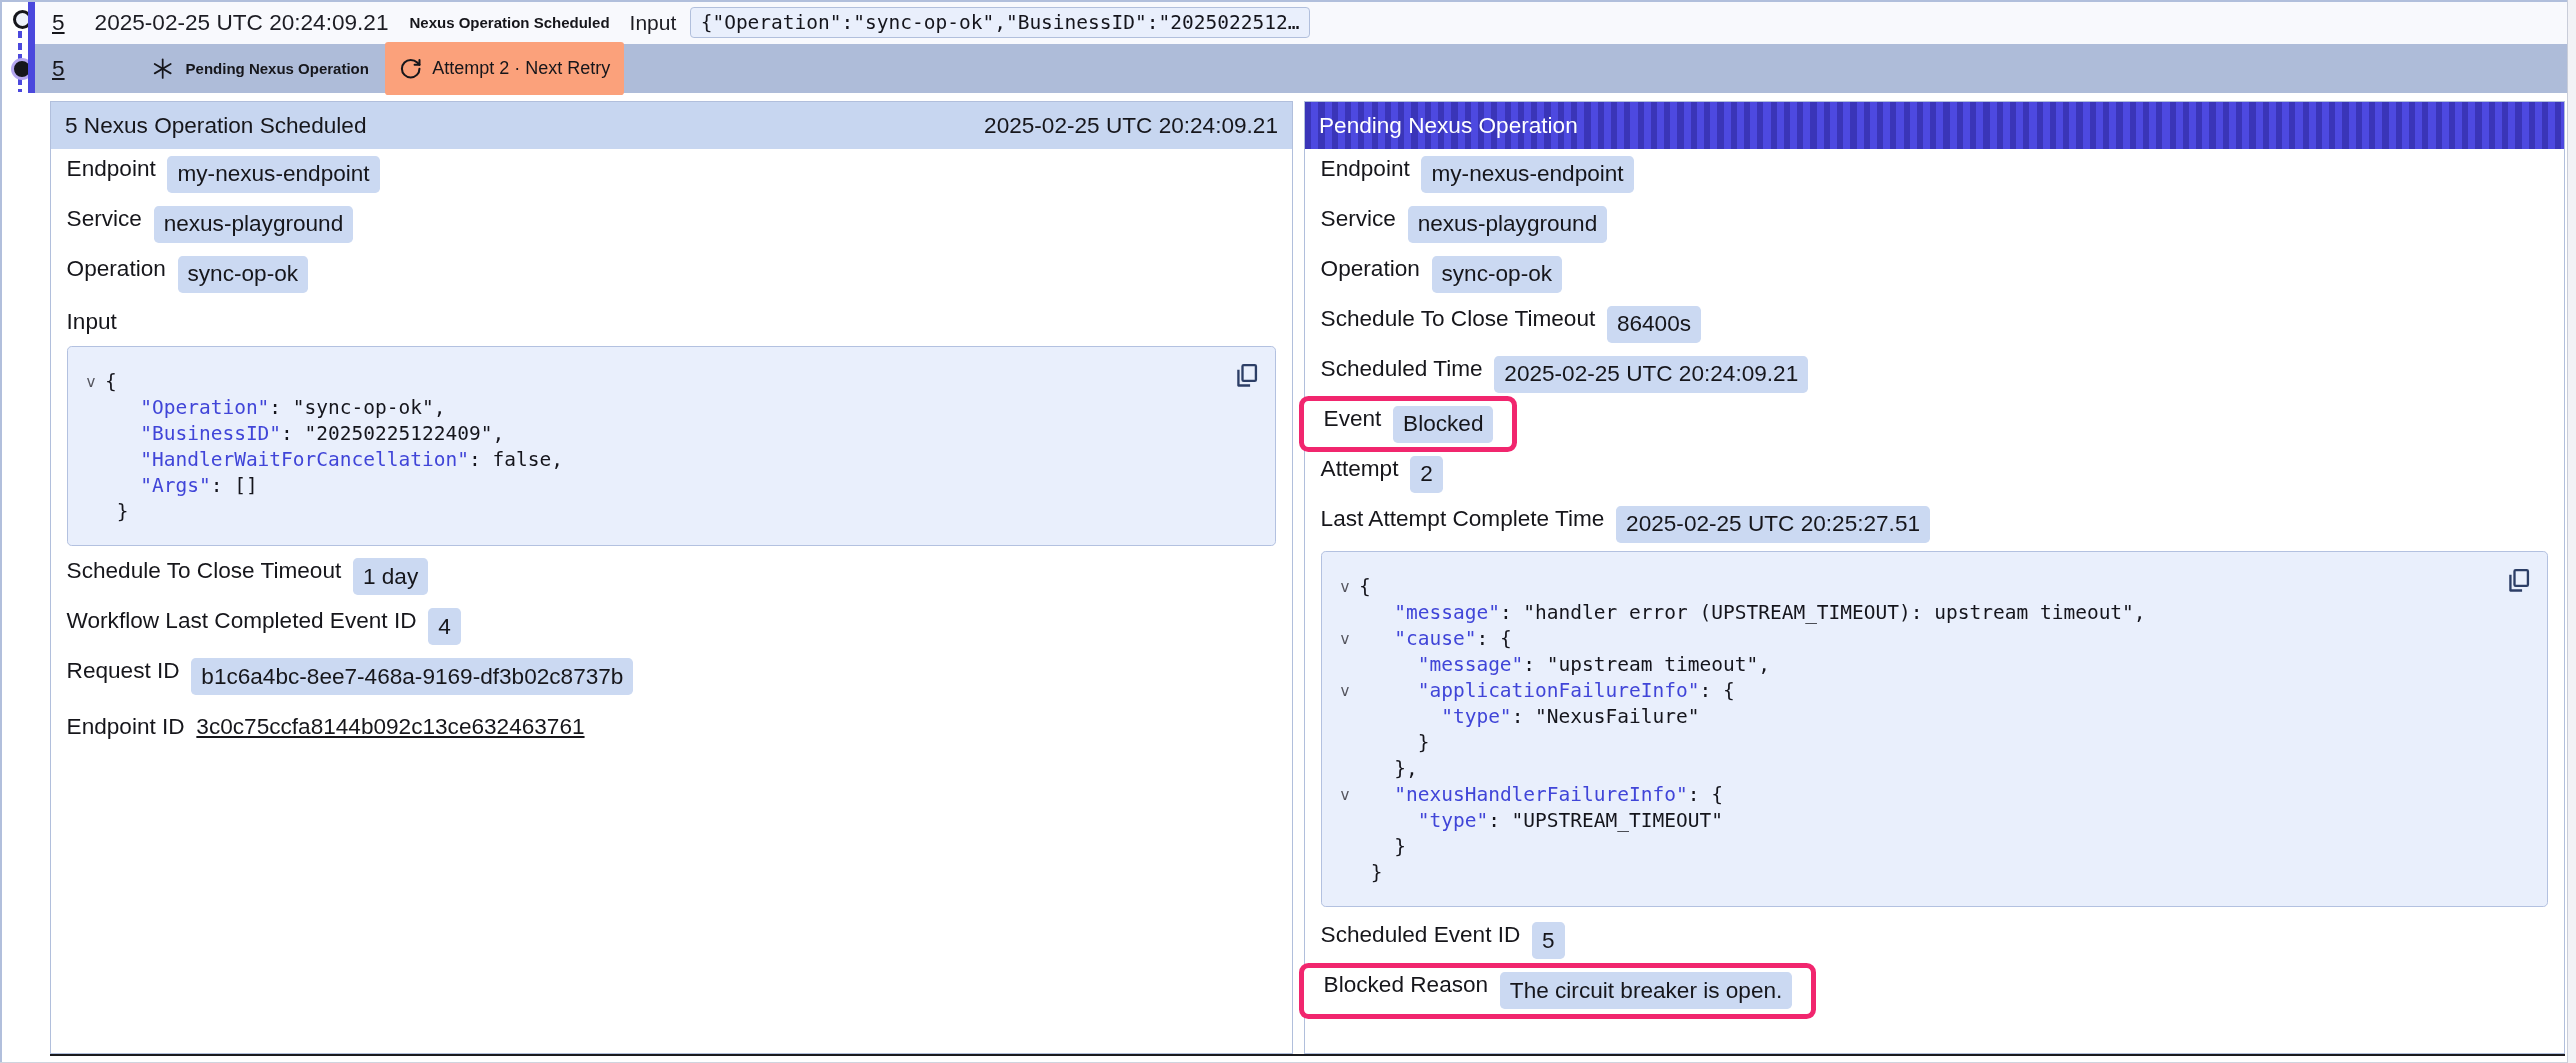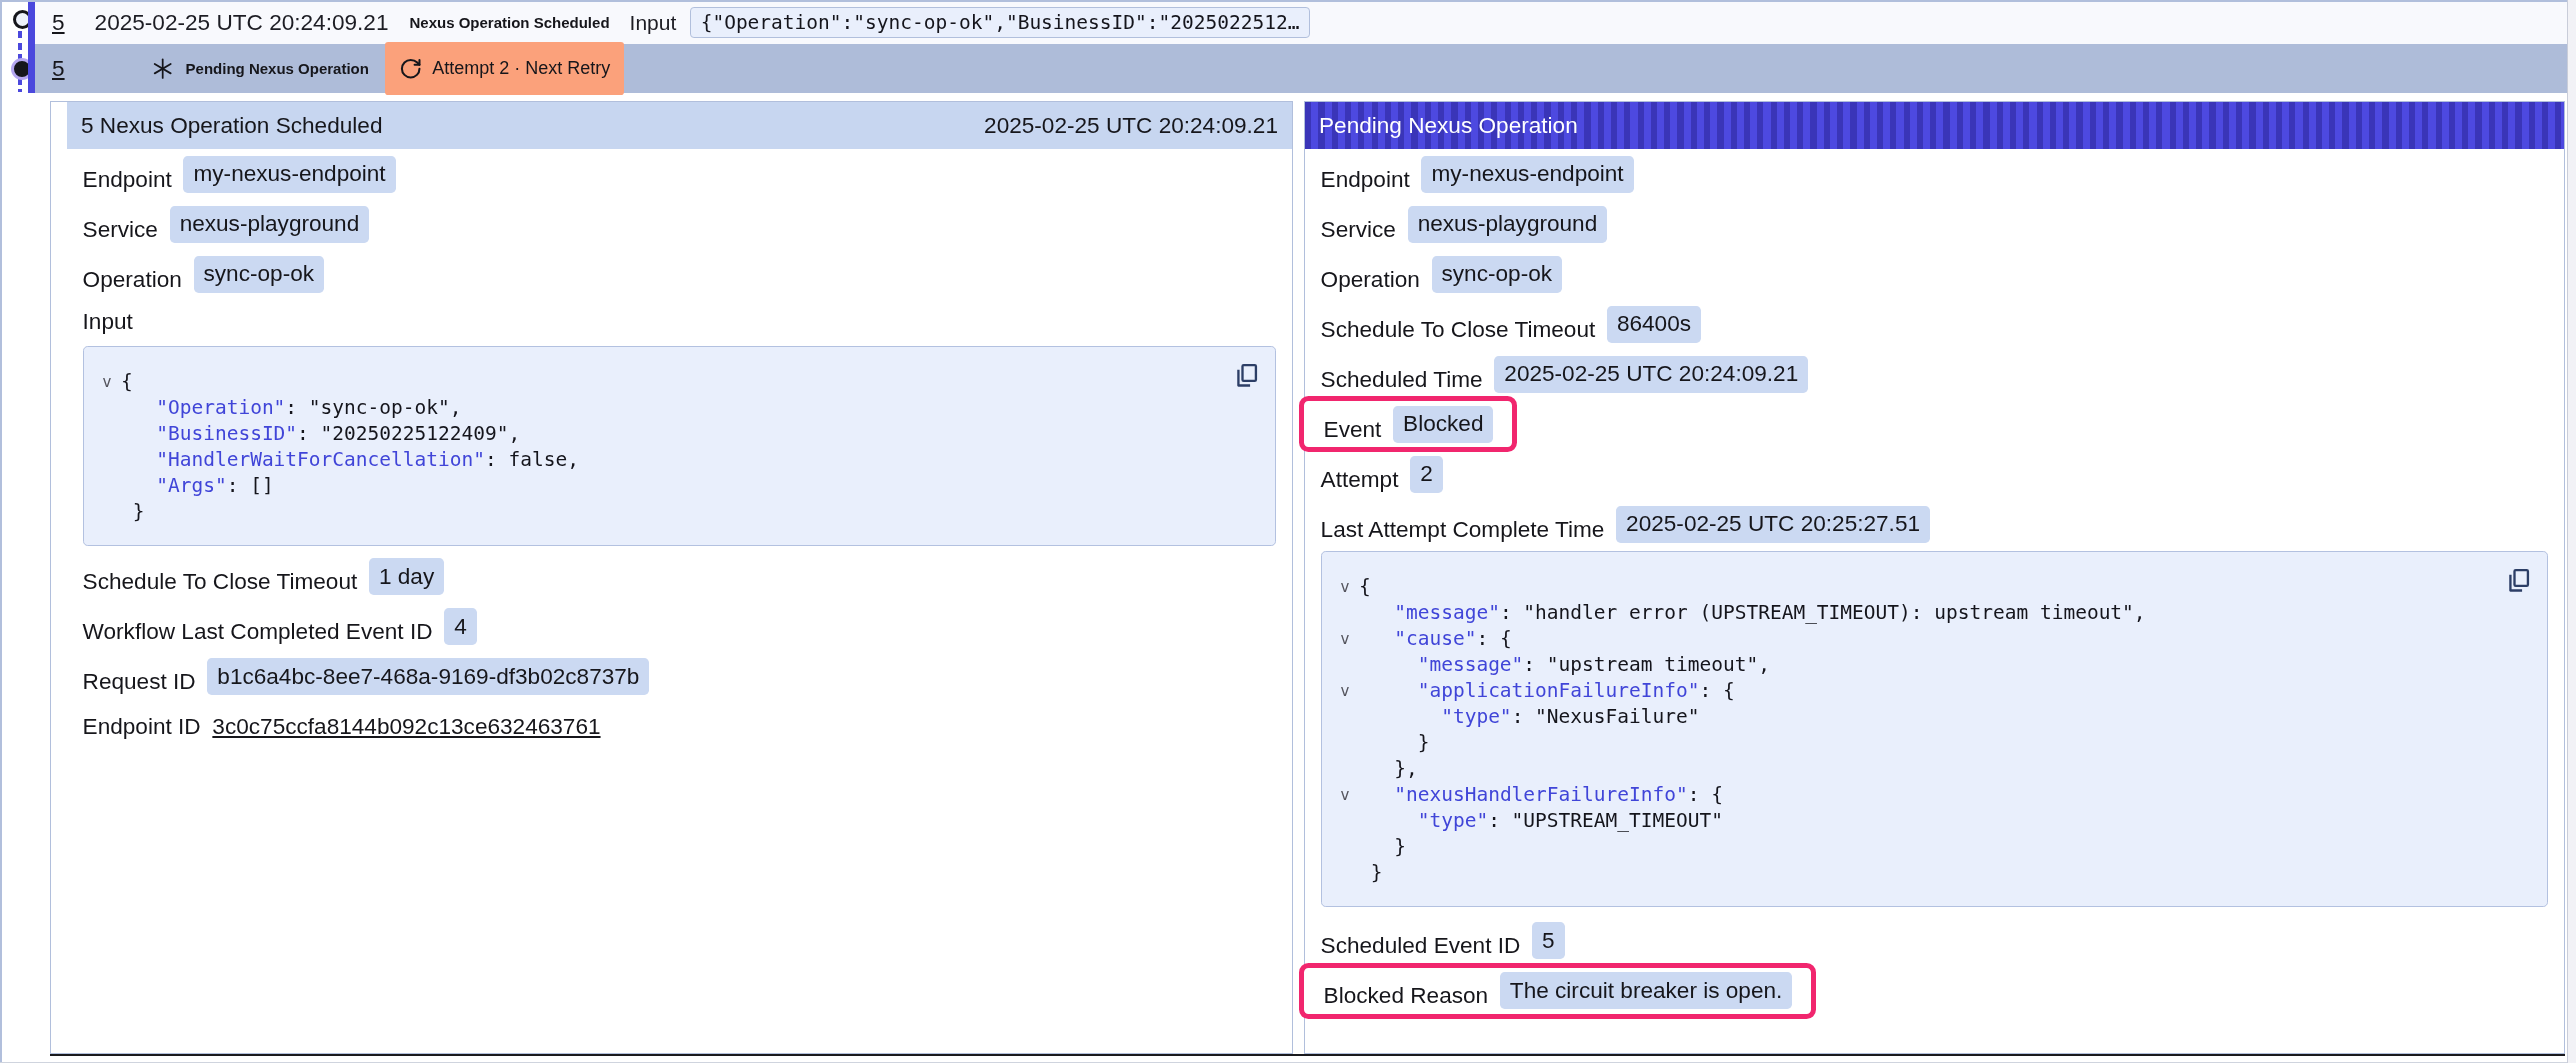--- a/index.html
+++ b/index.html
@@ -31,31 +31,31 @@
   .ev-input-label{margin-left:20px;font-size:21px;color:#1d1d24;}
   .ev-input-chip{margin-left:14px;font-family:"DejaVu Sans Mono", monospace;font-size:19.5px;
     background:var(--code-bg);border:1.6px solid var(--border-blue);border-radius:3.9px;padding:3.1px 9.4px;color:#15151c;}
   .asterisk-wrap{margin-left:86px;width:25px;height:25px;display:inline-flex;align-items:center;justify-content:center;}
   .evrow2 .ev-title{margin-left:10px;}
   .badge{margin-left:16.4px;display:inline-flex;align-items:center;gap:9.4px;background:var(--badge-orange);
     border-radius:3.1px;padding:15px 14px;font-size:18px;color:#16161b;}
 
   
   .panel{position:absolute;top:101px;height:953px;background:#ffffff;border:1.6px solid var(--border-blue);box-sizing:border-box;}
-  .panel-left{left:50px;width:1243px;padding-left:16px;}
+  .panel-left{left:50px;width:1243px;}
   .panel-right{left:1304px;width:1261px;}
   .panel-header{height:47px;display:flex;align-items:center;justify-content:space-between;
     padding:0 14px;font-size:22.6px;font-weight:500;color:#16161b;background:var(--panel-header-blue);}
   .panel-header.striped{
     background:repeating-linear-gradient(90deg,var(--header-stripe-dark) 0 6.2px,var(--header-stripe-light) 6.2px 13.3px);
     color:#ffffff;justify-content:flex-start;}
   .panel-body{padding:0 15.6px;}
 
   .frow{height:50px;display:flex;align-items:center;overflow:visible;}
-  .finner{display:inline-flex;align-items:flex-end;}
+  .finner{display:inline-flex;align-items:flex-start;}
   .flabel{font-size:22.6px;color:#16161b;margin-right:11.7px;white-space:nowrap;}
   .chip{background:var(--chip-blue);border-radius:4.7px;padding:5.5px 10px;font-size:22.6px;color:#16161b;white-space:nowrap;}
   .flink{font-size:22.6px;color:#16161b;text-decoration:underline;cursor:pointer;white-space:nowrap;}
   .finner.hl{border:5.5px solid var(--highlight-pink);border-radius:9.4px;padding:4.7px 18.7px 4.7px 20px;margin-left:-22px;background:#ffffff;position:relative;z-index:5;}
 
   .section-label{height:45px;display:flex;align-items:center;font-size:22.6px;color:#16161b;}
 
   .codeblock{position:relative;background:var(--code-bg);border:1.6px solid #b3c1e0;border-radius:4.7px;
     padding:22px 47px 20px 9.4px;box-sizing:border-box;}
   .jline{display:flex;}

